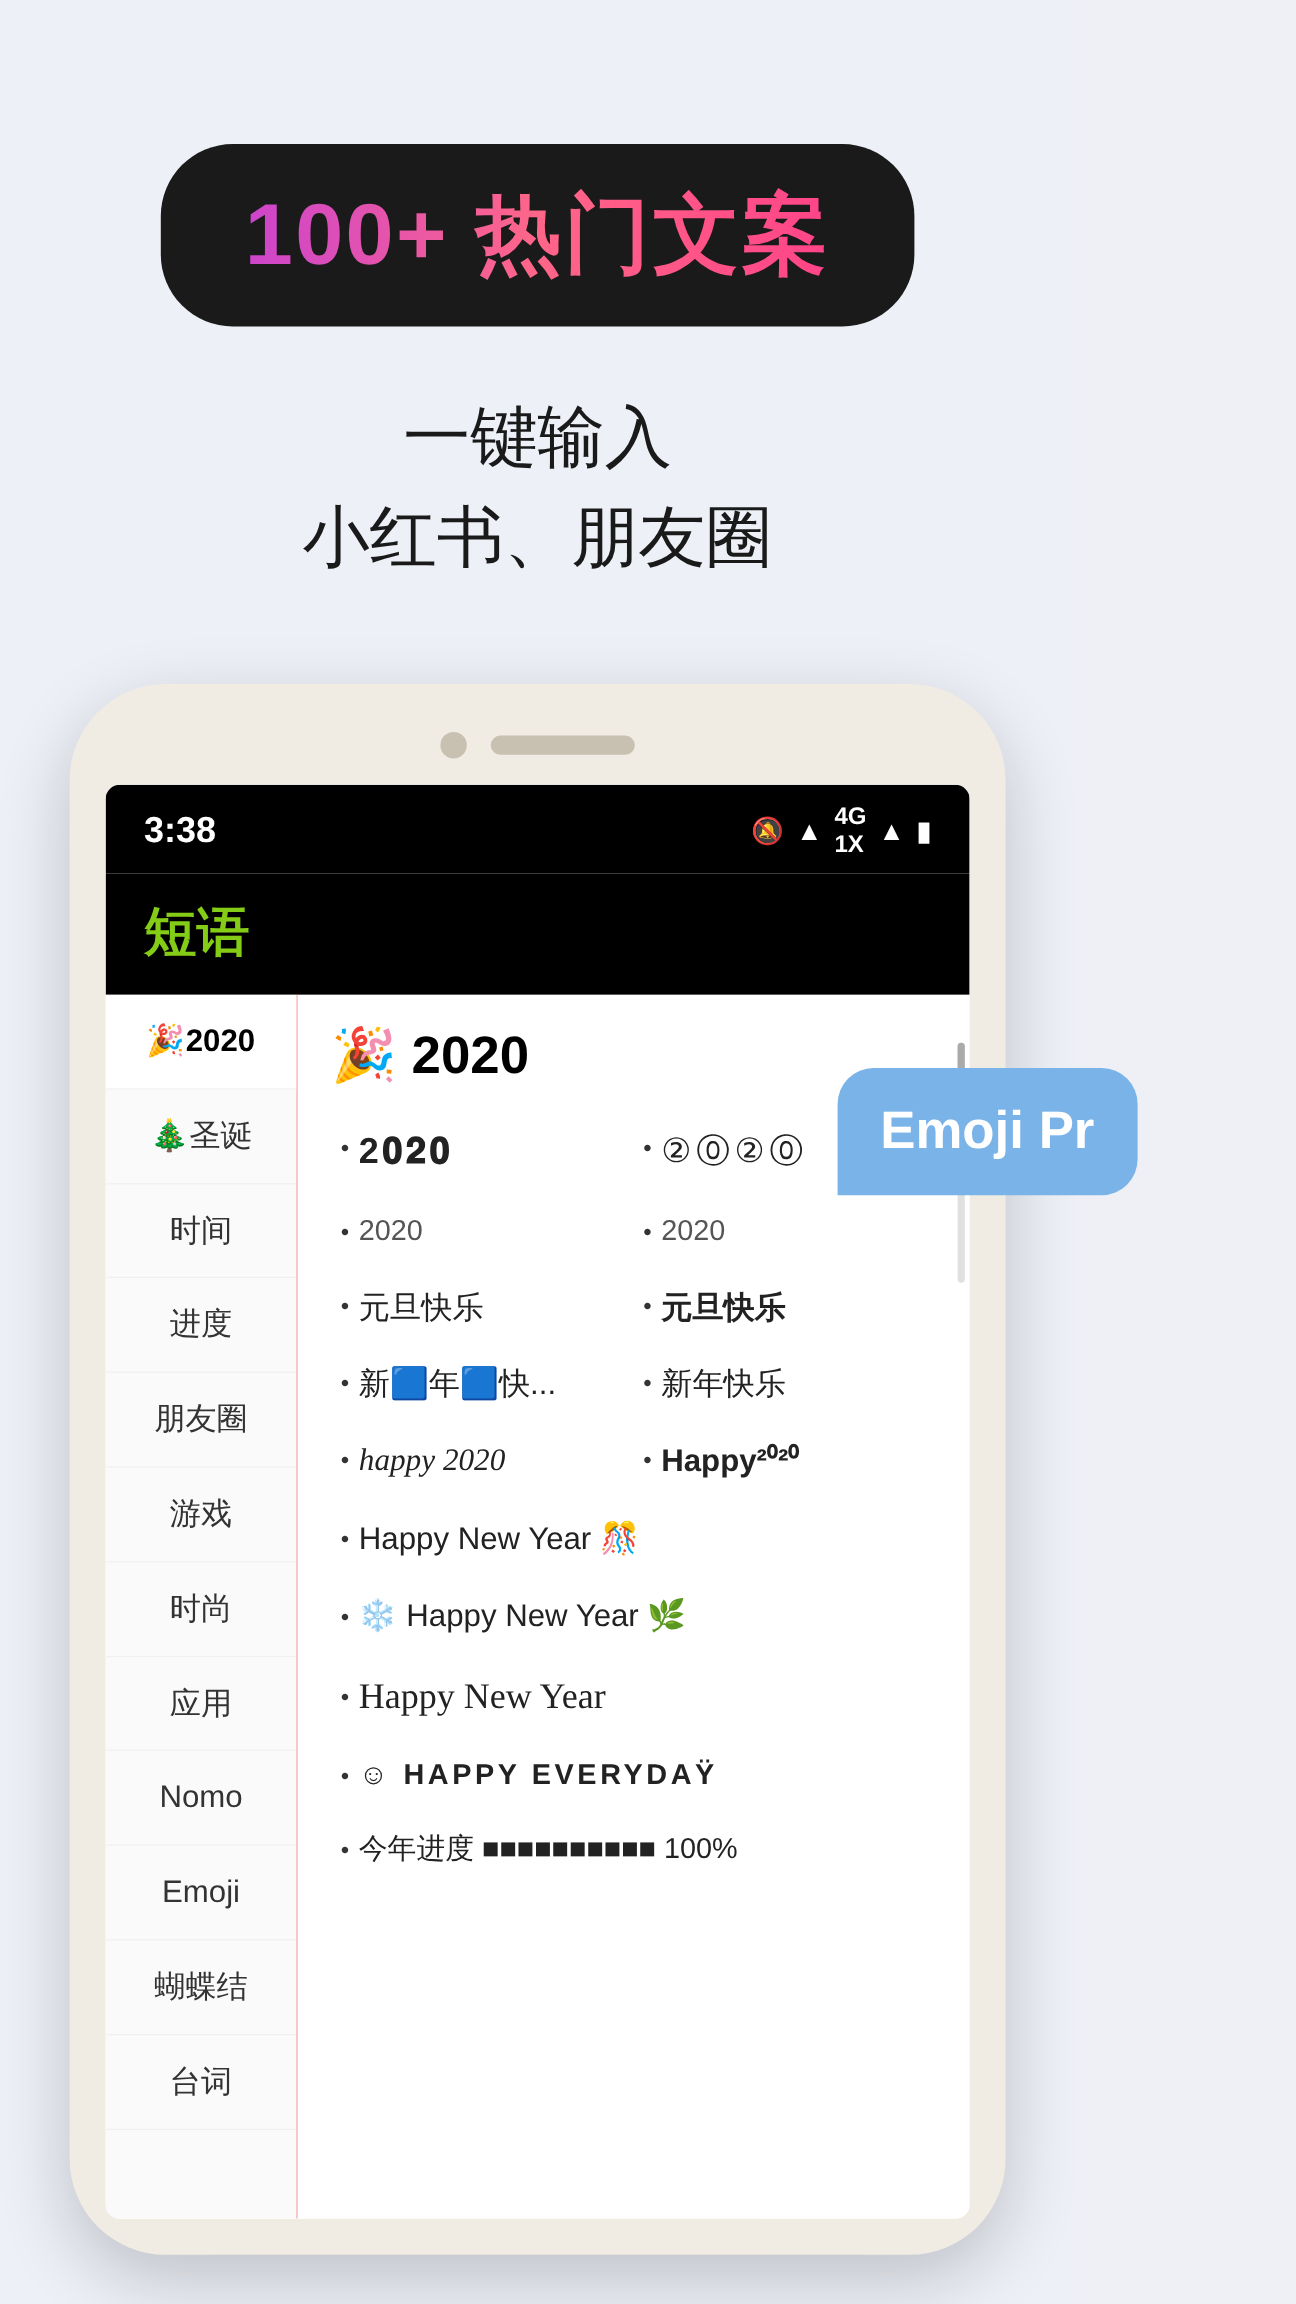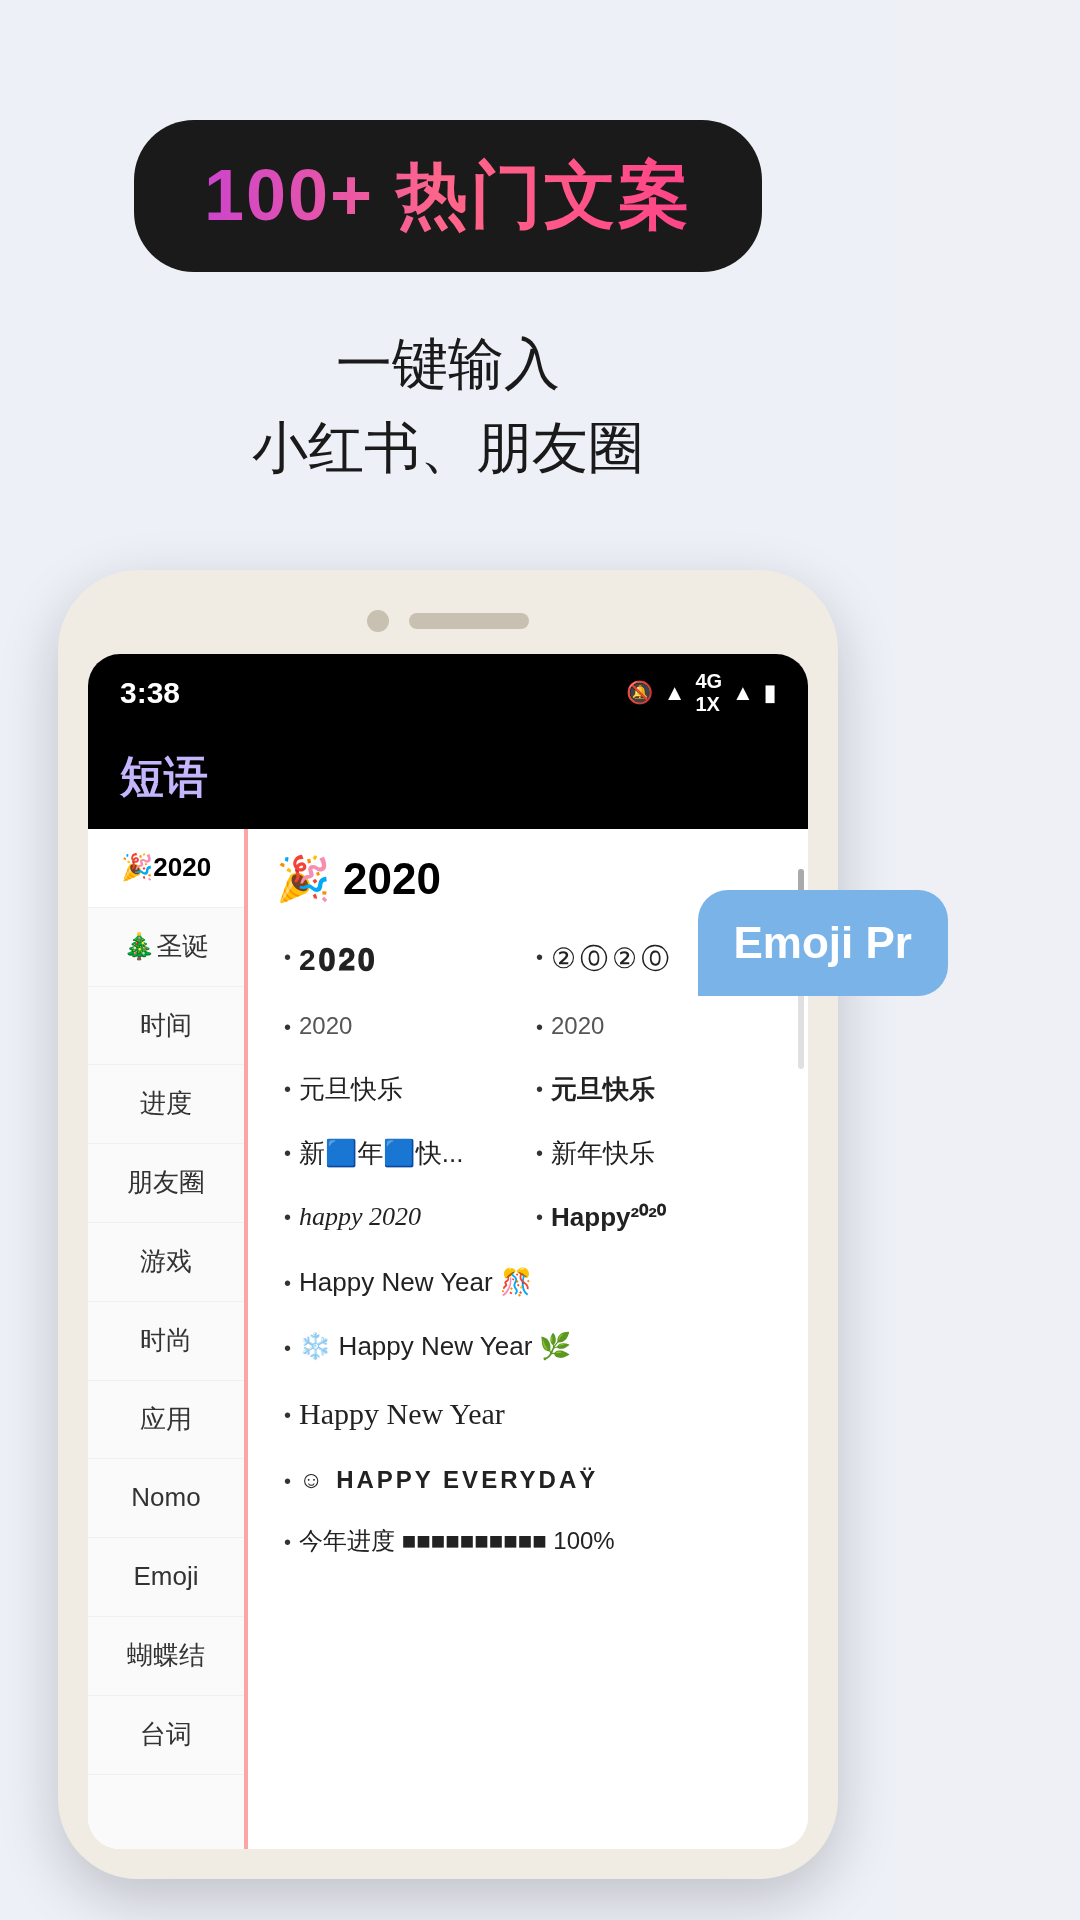--- a/index.html
+++ b/index.html
@@ -90,21 +90,21 @@
     .speaker-bar {
       width: 120px;
       height: 16px;
       background: #c8c0b0;
       border-radius: 10px;
     }
 
     
     .phone-screen {
       background: #fff;
-      border-radius: 32px;
+      border-radius: 12px;
       overflow: hidden;
       width: 100%;
     }
 
     
     .status-bar {
       background: #000;
       color: #fff;
       display: flex;
       justify-content: space-between;
@@ -126,38 +126,38 @@
       font-size: 22px;
     }
 
     
     .app-header {
       background: #000;
       padding: 20px 32px 22px 32px;
     }
 
     .app-title {
-      color: #c4b5fd;
+      color: #84cc16;
       font-size: 44px;
       font-weight: 700;
     }
 
     
     .app-content {
       display: flex;
       height: 1020px;
       background: #fff;
       overflow: hidden;
     }
 
     
     .sidebar {
       width: 160px;
       background: #fafafa;
-      border-right: 4px solid #fca5a5;
+      border-right: 1px solid #fca5a5;
       overflow-y: auto;
       flex-shrink: 0;
     }
 
     .sidebar-item {
       padding: 22px 0;
       text-align: center;
       font-size: 26px;
       color: #333;
       cursor: pointer;

